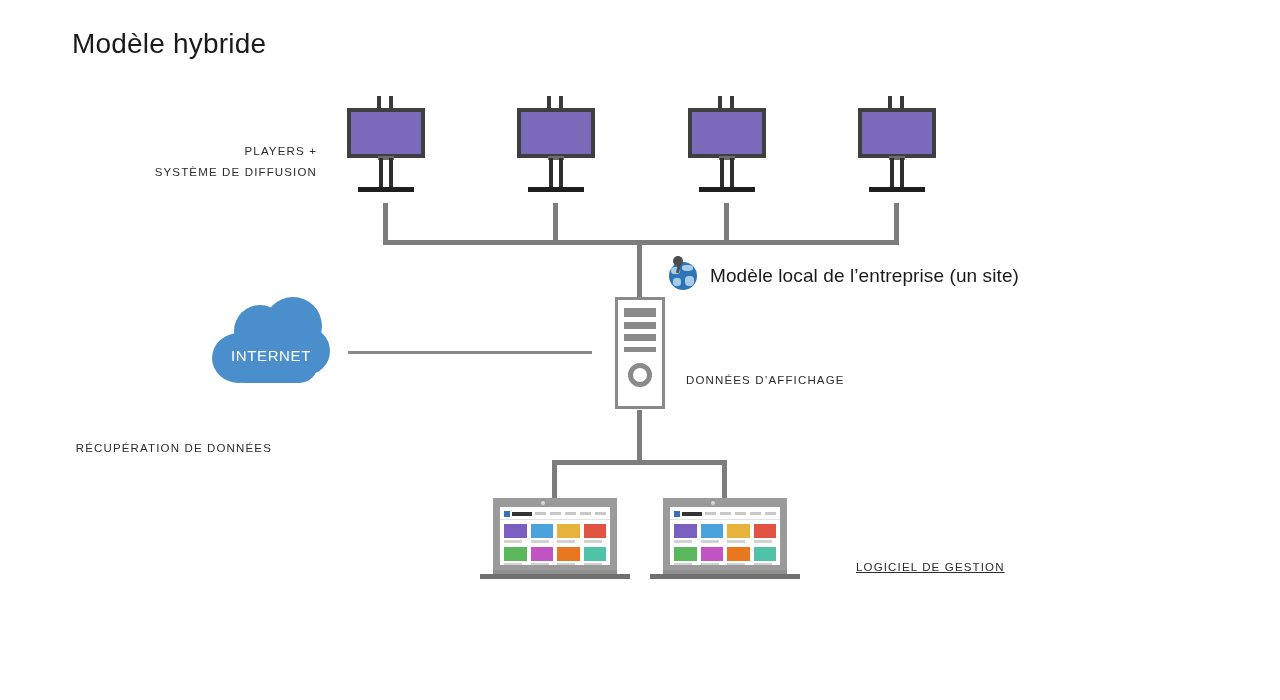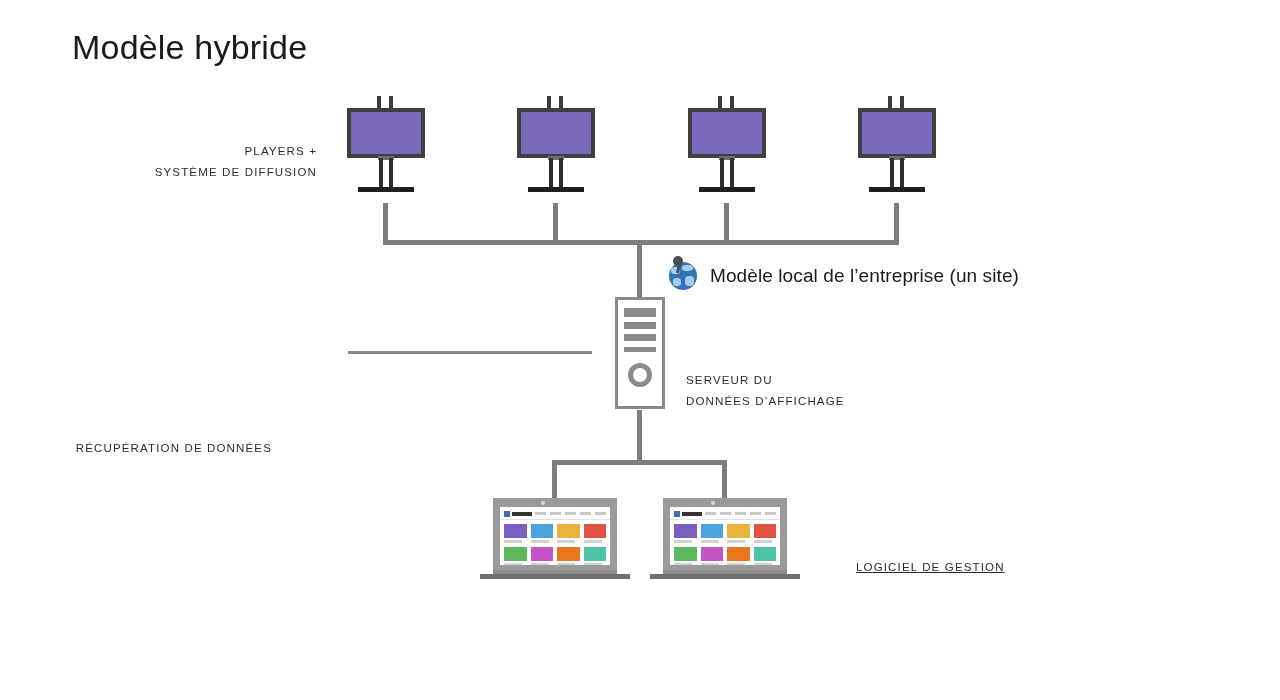--- a/index.html
+++ b/index.html
@@ -20,21 +20,21 @@
     left: 0; top: 0;
     width: 1280px;
     height: 700px;
   }
   .abs { position: absolute; }
 
   
   .title {
     left: 72px;
     top: 28px;
-    font-size: 34px;
+    font-size: 28px;
     font-weight: 400;
     color: #1a1a1a;
     letter-spacing: 0.2px;
     white-space: nowrap;
   }
 
   
   .caption {
     font-size: 11.5px;
     letter-spacing: 1.15px;
@@ -348,38 +348,45 @@
       <div class="land l1"></div>
       <div class="land l2"></div>
       <div class="land l3"></div>
       <div class="land l4"></div>
     </div>
     <div class="pin-stem"></div>
     <div class="pin"></div>
   </div>
   <div class="abs net-label" style="left:710px; top:265px;">Modèle local de l’entreprise (un site)</div>
 
+  <div class="abs cloud" style="left:212px; top:297px;">
+    <div class="base"></div>
+    <div class="b b1"></div>
+    <div class="b b2"></div>
+    <div class="b b3"></div>
+    <div class="b b4"></div>
+    <div class="cloud-label">INTERNET</div>
+  </div>
 
   <div class="abs line-thin" style="left:348px; top:351px; width:244px;"></div>
 
   <div class="abs caption right" style="left:50px; top:402px; width:222px;margin-top:36px;">
     <div>RÉCUPÉRATION DE DONNÉES</div>
   </div>
 
   <div class="abs server" style="left:615px; top:297px;">
     <div class="case"></div>
     <div class="bar b1"></div>
     <div class="bar b2"></div>
     <div class="bar b3"></div>
     <div class="bar b4"></div>
     <div class="ring"></div>
   </div>
 
   <div class="abs caption left" style="left:686px; top:370px; width:240px;">
-    <div>SERVEUR DU</div>
     <div>DONNÉES D’AFFICHAGE</div>
   </div>
 
   <div class="abs line-v" style="left:637px; top:410px; height:52px;"></div>
   <div class="abs line-h" style="left:552px; top:460px; width:175px;"></div>
   <div class="abs line-v" style="left:552px; top:460px; height:40px;"></div>
   <div class="abs line-v" style="left:722px; top:460px; height:40px;"></div>
 
   <div class="abs laptop" style="left:480px; top:498px;">
     <div class="lid">

